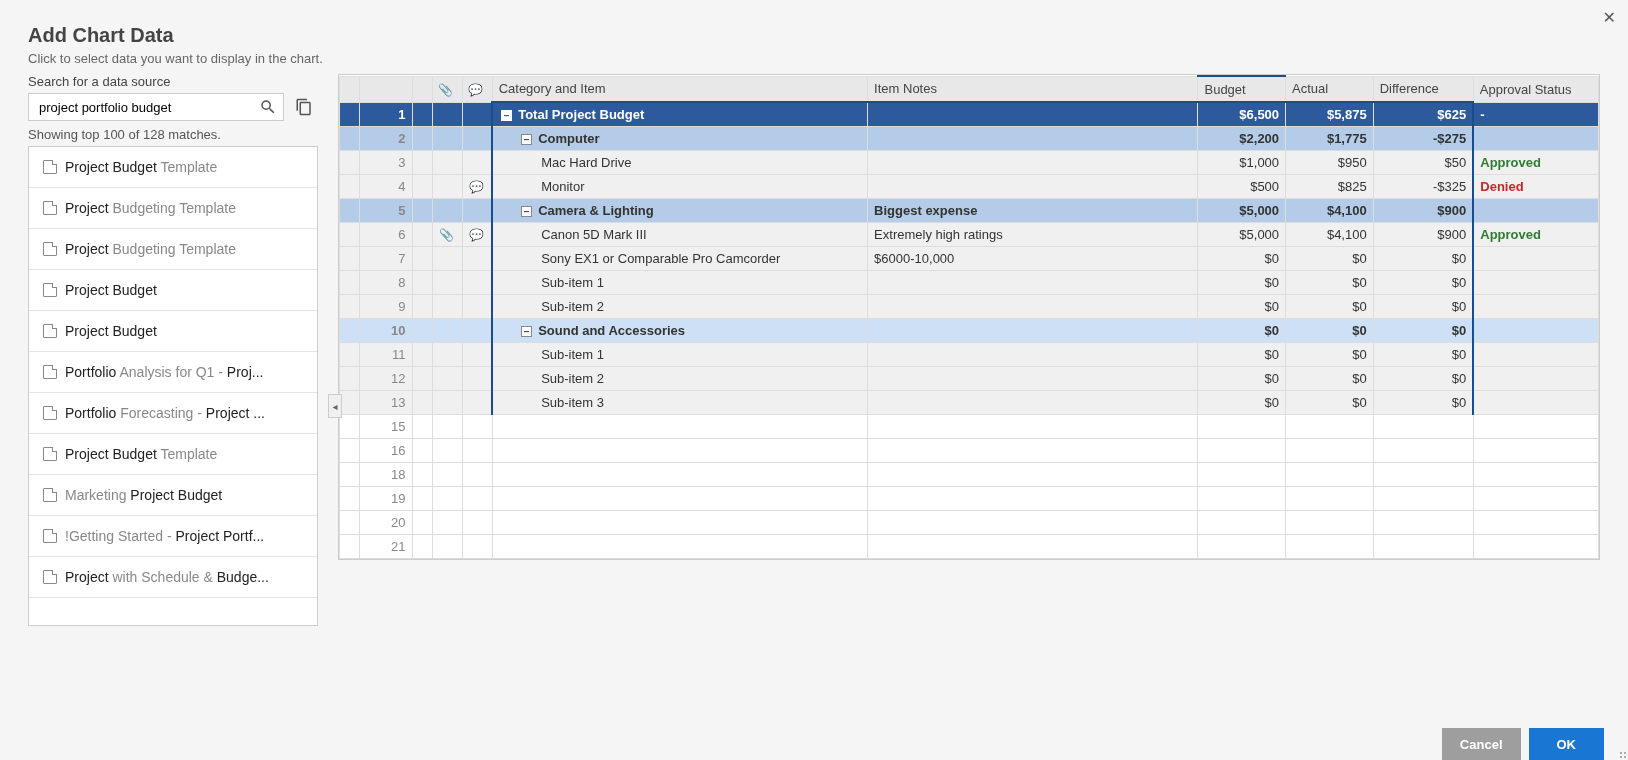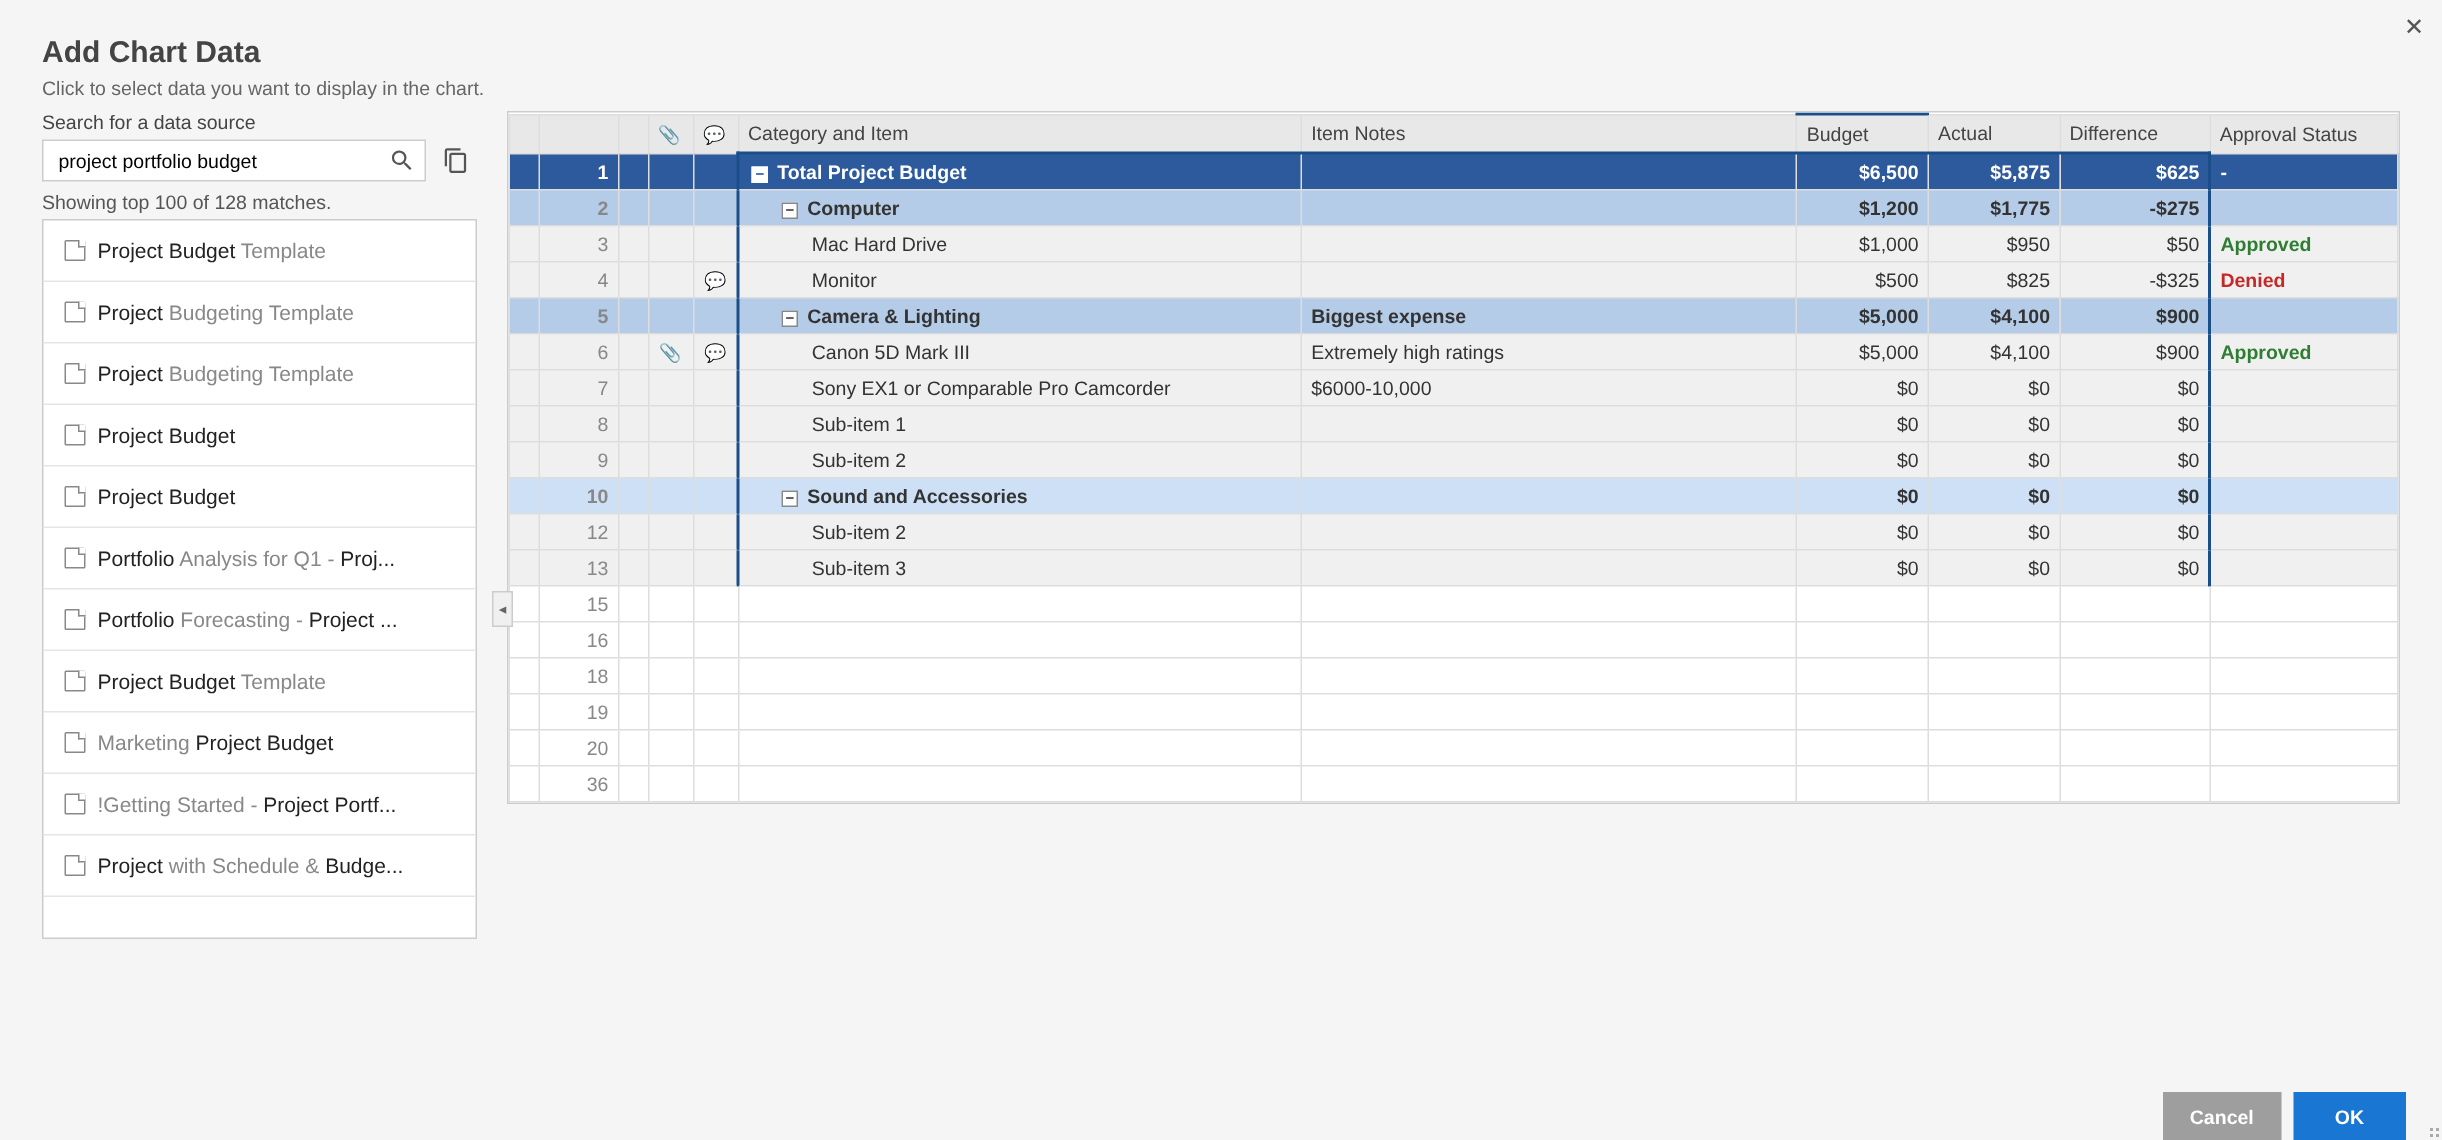--- a/index.html
+++ b/index.html
@@ -190,21 +190,21 @@
               <td class="col-approval">-</td>
             </tr>
             <tr class="row-subtotal">
               <td class="col-gutter hatched"></td>
               <td class="col-rownum">2</td>
               <td class="col-gutter"></td>
               <td class="col-attach"></td>
               <td class="col-comment"></td>
               <td class="col-cat indent-1 sel-border-left"><span class="collapse-toggle">−</span><span>Computer</span></td>
               <td class="col-notes"></td>
-              <td class="col-budget num">$1,200</td>
+              <td class="col-budget num">$2,200</td>
               <td class="col-actual num">$1,775</td>
               <td class="col-diff num sel-border-right">-$275</td>
               <td class="col-approval"></td>
             </tr>
             <tr class="row-item">
               <td class="col-gutter hatched"></td>
               <td class="col-rownum">3</td>
               <td class="col-gutter"></td>
               <td class="col-attach"></td>
               <td class="col-comment"></td>
@@ -301,20 +301,33 @@
               <td class="col-comment"></td>
               <td class="col-cat indent-1 sel-border-left"><span class="collapse-toggle">−</span><span>Sound and Accessories</span></td>
               <td class="col-notes"></td>
               <td class="col-budget num">$0</td>
               <td class="col-actual num">$0</td>
               <td class="col-diff num sel-border-right">$0</td>
               <td class="col-approval"></td>
             </tr>
             <tr class="row-item">
               <td class="col-gutter hatched"></td>
+              <td class="col-rownum">11</td>
+              <td class="col-gutter"></td>
+              <td class="col-attach"></td>
+              <td class="col-comment"></td>
+              <td class="col-cat indent-2 sel-border-left"><span>Sub-item 1</span></td>
+              <td class="col-notes"></td>
+              <td class="col-budget num">$0</td>
+              <td class="col-actual num">$0</td>
+              <td class="col-diff num sel-border-right">$0</td>
+              <td class="col-approval"></td>
+            </tr>
+            <tr class="row-item">
+              <td class="col-gutter hatched"></td>
               <td class="col-rownum">12</td>
               <td class="col-gutter"></td>
               <td class="col-attach"></td>
               <td class="col-comment"></td>
               <td class="col-cat indent-2 sel-border-left"><span>Sub-item 2</span></td>
               <td class="col-notes"></td>
               <td class="col-budget num">$0</td>
               <td class="col-actual num">$0</td>
               <td class="col-diff num sel-border-right">$0</td>
               <td class="col-approval"></td>
@@ -392,21 +405,21 @@
               <td class="col-comment"></td>
               <td class="col-cat indent-0"><span></span></td>
               <td class="col-notes"></td>
               <td class="col-budget num"></td>
               <td class="col-actual num"></td>
               <td class="col-diff num"></td>
               <td class="col-approval"></td>
             </tr>
             <tr class="row-blank">
               <td class="col-gutter hatched"></td>
-              <td class="col-rownum">36</td>
+              <td class="col-rownum">21</td>
               <td class="col-gutter"></td>
               <td class="col-attach"></td>
               <td class="col-comment"></td>
               <td class="col-cat indent-0"><span></span></td>
               <td class="col-notes"></td>
               <td class="col-budget num"></td>
               <td class="col-actual num"></td>
               <td class="col-diff num"></td>
               <td class="col-approval"></td>
             </tr>

